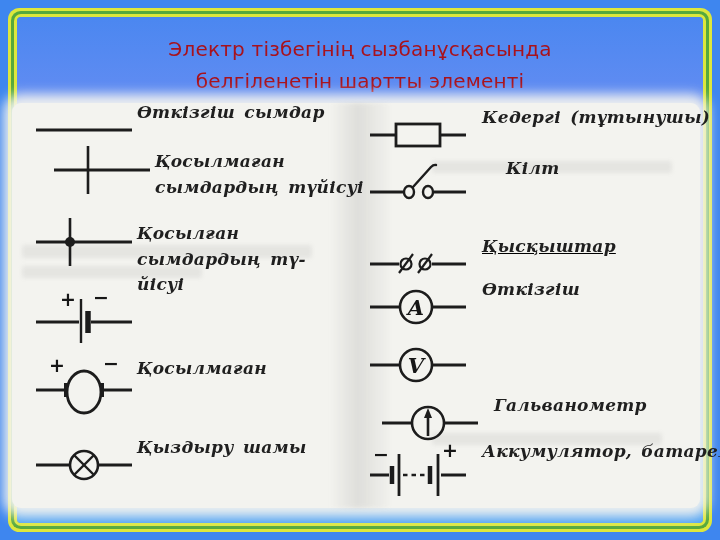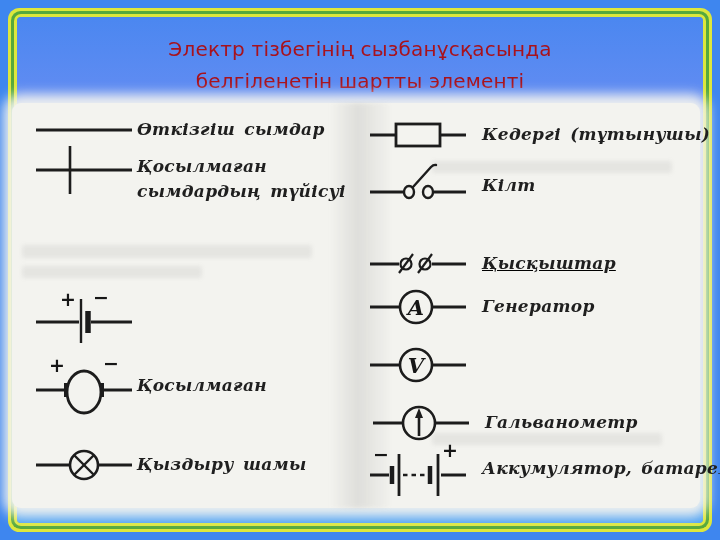--- a/index.html
+++ b/index.html
@@ -11,21 +11,21 @@
          background:linear-gradient(180deg,#4b87f0 0%,#6a8ef3 22%,#8186ef 45%,#5f97f3 75%,#4fa3f4 100%);}
   .title{position:absolute;top:16px;left:0;right:0;text-align:center;
          color:#a8121c;font-weight:normal;font-size:20px;line-height:32px;letter-spacing:0.2px;}
   
   .scan{position:absolute;left:-5px;right:3px;top:86px;bottom:15px;border-radius:9px;
         background:#f3f3ef;box-shadow:0 0 12px 9px rgba(243,243,239,0.95);}
   .gutter{position:absolute;left:318px;width:62px;top:0;bottom:0;
           background:linear-gradient(90deg,rgba(160,160,158,0) 0%,rgba(150,150,148,0.22) 45%,rgba(160,160,158,0) 100%);
           filter:blur(2px);}
   .smudge{position:absolute;background:rgba(110,110,112,0.10);filter:blur(2px);border-radius:3px;}
-  .row{position:absolute;display:flex;align-items:center;}
+  .row{position:absolute;display:flex;align-items:flex-start;}
   .sym{width:100px;height:60px;flex:0 0 100px;}
   .sym line,.sym path,.sym circle,.sym ellipse,.sym rect{stroke:#1c1c1c;fill:none;}
   .sym .fill{fill:#1c1c1c;stroke:none;}
   .sym text{fill:#161616;stroke:none;}
   .sgn{font:bold 19px "DejaVu Sans",sans-serif;}
   .mtr{font:italic 600 21px "DejaVu Serif","Liberation Serif",serif;}
   .lbl{font:italic 600 17px/1.5 "DejaVu Serif","Liberation Serif",serif;color:#1f1f1f;
        margin-left:3px;letter-spacing:0.3px;word-spacing:3px;}
   .row-l .lbl{width:220px;}
   .row-r .lbl{white-space:nowrap;margin-left:14px;}
@@ -49,28 +49,36 @@
       <div class="smudge" style="left:420px;top:58px;width:240px;height:12px;"></div>
       <div class="smudge" style="left:420px;top:330px;width:230px;height:12px;"></div>
 
       <div class="row row-l" style="left:22px;top:-3px;">
         <svg class="sym" viewBox="0 0 100 60">
           <line x1="2" y1="30" x2="98" y2="30" stroke-width="3"></line>
         </svg>
         <div class="lbl">Өткізгіш сымдар</div>
       </div>
 
-      <div class="row row-l" style="left:22px;top:37px;">
+      <div class="row row-l" style="left:40px;top:37px;">
         <svg class="sym" viewBox="0 0 100 60">
           <line x1="2" y1="30" x2="98" y2="30" stroke-width="2.8"></line>
           <line x1="36" y1="6" x2="36" y2="54" stroke-width="2.6"></line>
         </svg>
         <div class="lbl lbl-low">Қосылмаған сымдардың түйісуі</div>
       </div>
 
+      <div class="row row-l" style="left:22px;top:109px;">
+        <svg class="sym" viewBox="0 0 100 60">
+          <line x1="2" y1="30" x2="98" y2="30" stroke-width="2.8"></line>
+          <line x1="36" y1="6" x2="36" y2="54" stroke-width="2.6"></line>
+          <circle class="fill" cx="36" cy="30" r="5"></circle>
+        </svg>
+        <div class="lbl lbl-low">Қосылған сымдардың тү- йісуі</div>
+      </div>
 
       <div class="row row-l" style="left:22px;top:183px;">
         <svg class="sym" viewBox="0 0 100 60">
           <line x1="2" y1="36" x2="45" y2="36" stroke-width="3"></line>
           <line x1="57" y1="36" x2="98" y2="36" stroke-width="3"></line>
           <line x1="47" y1="13" x2="47" y2="57" stroke-width="2.4"></line>
           <line x1="54" y1="25" x2="54" y2="47" stroke-width="5.5"></line>
           <text class="sgn" x="34" y="20" text-anchor="middle">+</text>
           <text class="sgn" x="67" y="18" text-anchor="middle">−</text>
         </svg>
@@ -102,21 +110,21 @@
         <svg class="sym" viewBox="0 0 100 60">
           <line x1="2" y1="30" x2="36" y2="30" stroke-width="3"></line>
           <line x1="64" y1="30" x2="98" y2="30" stroke-width="3"></line>
           <circle cx="50" cy="30" r="14" stroke-width="2.6"></circle>
           <line x1="40" y1="20" x2="60" y2="40" stroke-width="2.4"></line>
           <line x1="60" y1="20" x2="40" y2="40" stroke-width="2.4"></line>
         </svg>
         <div class="lbl">Қыздыру шамы</div>
       </div>
 
-      <div class="row row-r" style="left:356px;top:53px;">
+      <div class="row row-r" style="left:356px;top:53px;gap:24px;">
         <svg class="sym" viewBox="0 0 100 60">
           <line x1="2" y1="36" x2="36" y2="36" stroke-width="3"></line>
           <line x1="66" y1="36" x2="98" y2="36" stroke-width="3"></line>
           <ellipse cx="41" cy="36" rx="5" ry="6" stroke-width="2.4"></ellipse>
           <ellipse cx="60" cy="36" rx="5" ry="6" stroke-width="2.4"></ellipse>
           <path d="M45,31 L63,11 Q65.5,8.5 68,9" stroke-width="2.4" stroke-linecap="round"></path>
         </svg>
         <div class="lbl">Кілт</div>
       </div>
 
@@ -132,33 +140,33 @@
         <div class="lbl">Қысқыштар</div>
       </div>
 
       <div class="row row-r" style="left:356px;top:174px;">
         <svg class="sym" viewBox="0 0 100 60">
           <line x1="2" y1="30" x2="32" y2="30" stroke-width="3"></line>
           <line x1="64" y1="30" x2="98" y2="30" stroke-width="3"></line>
           <circle cx="48" cy="30" r="16" stroke-width="2.6"></circle>
           <text class="mtr" x="48" y="38" text-anchor="middle">A</text>
         </svg>
-        <div class="lbl">Генератор</div>
+        <div class="lbl">Өткізгіш</div>
       </div>
 
       <div class="row row-r" style="left:356px;top:232px;">
         <svg class="sym" viewBox="0 0 100 60">
           <line x1="2" y1="30" x2="32" y2="30" stroke-width="3"></line>
           <line x1="64" y1="30" x2="98" y2="30" stroke-width="3"></line>
           <circle cx="48" cy="30" r="16" stroke-width="2.6"></circle>
           <text class="mtr" x="48" y="38" text-anchor="middle">V</text>
         </svg>
       </div>
 
-      <div class="row row-r" style="left:359px;top:290px;">
+      <div class="row row-r" style="left:368px;top:290px;">
         <svg class="sym" viewBox="0 0 100 60">
           <line x1="2" y1="30" x2="32" y2="30" stroke-width="3"></line>
           <line x1="64" y1="30" x2="98" y2="30" stroke-width="3"></line>
           <circle cx="48" cy="30" r="16" stroke-width="2.6"></circle>
           <line x1="48" y1="43" x2="48" y2="22" stroke-width="2.6"></line>
           <polygon class="fill" points="48,15 44,25 52,25"></polygon>
         </svg>
         <div class="lbl">Гальванометр</div>
       </div>
 

